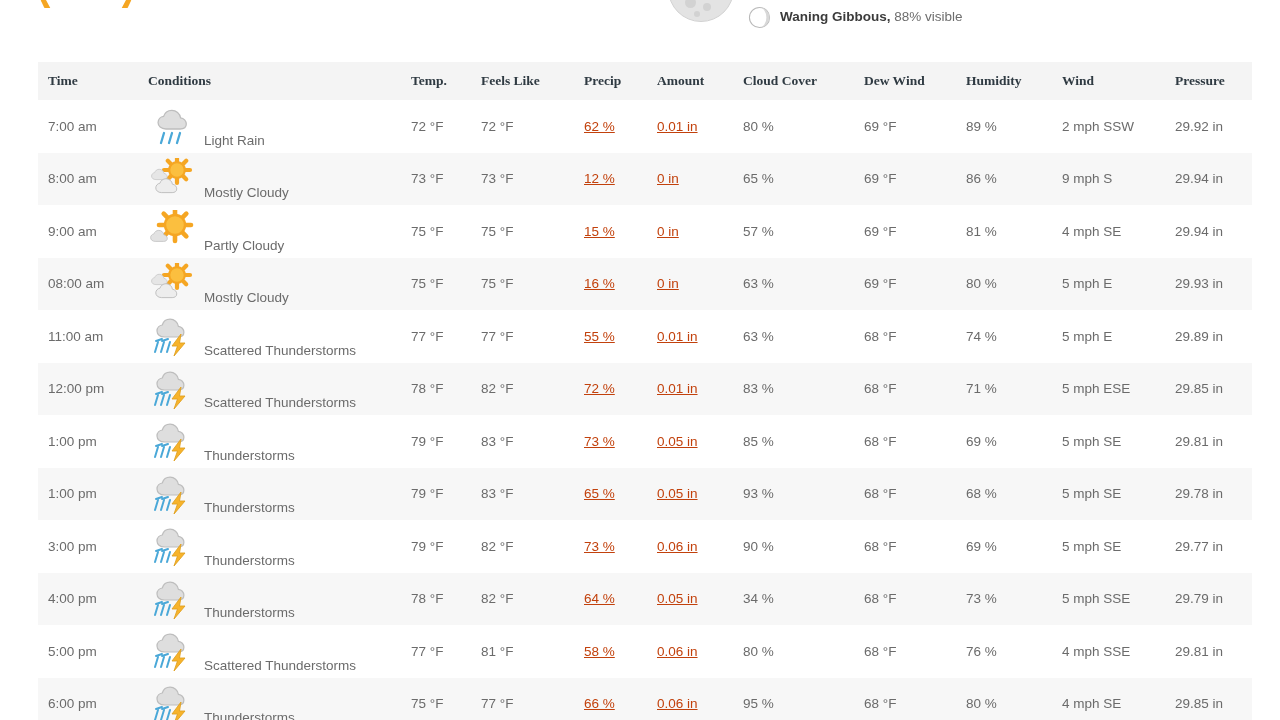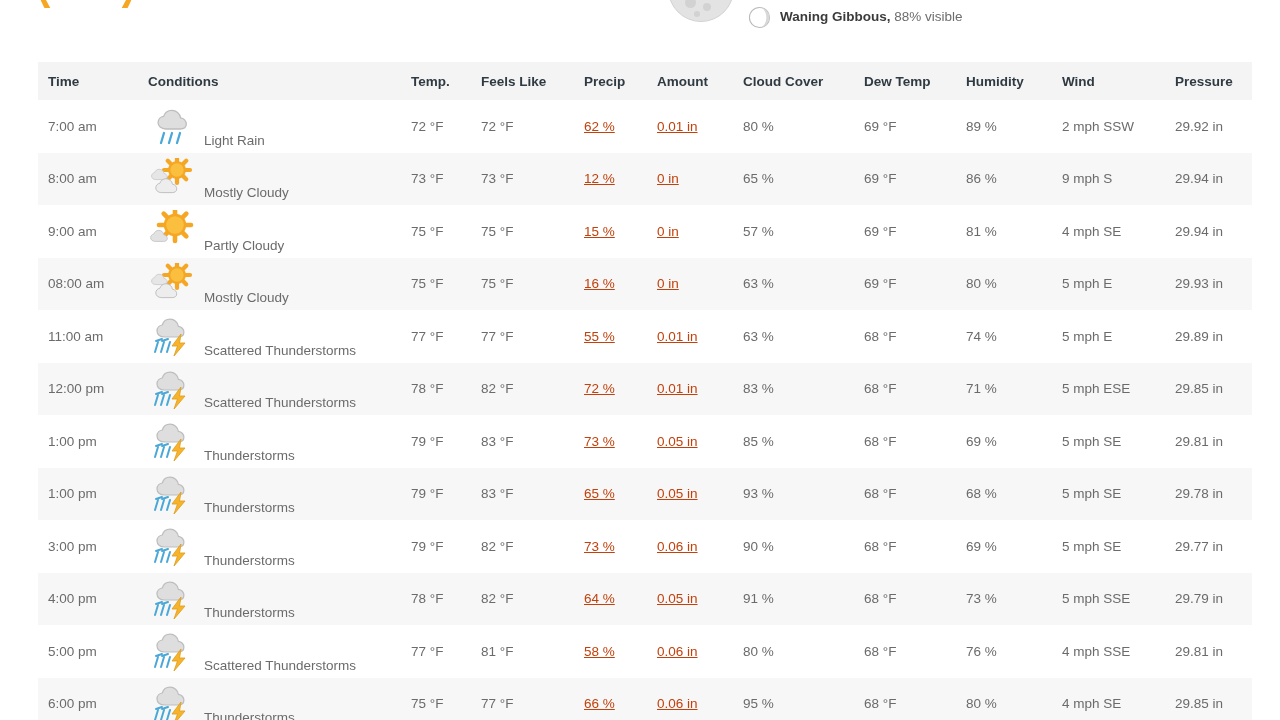--- a/index.html
+++ b/index.html
@@ -113,20 +113,21 @@
     background: #f4f4f4;
     text-align: left;
     font-size: 13.5px;
     font-weight: bold;
     color: #2f3a42;
     padding: 10px 0 10px 0;
     height: 18px;
     vertical-align: middle;
     border: none;
     white-space: nowrap;
+    font-family: Liberation Serif, serif;
   }
 
   table.wx tbody td {
     font-size: 13.5px;
     color: #6b6b6b;
     padding: 0;
     height: 52.5px;
     vertical-align: middle;
     border: none;
     white-space: nowrap;
@@ -219,21 +220,21 @@
       </colgroup>
       <thead>
         <tr>
           <th class="pad-l">Time</th>
           <th class="pad-l">Conditions</th>
           <th>Temp.</th>
           <th>Feels Like</th>
           <th>Precip</th>
           <th>Amount</th>
           <th>Cloud Cover</th>
-          <th>Dew Temp</th>
+          <th>Dew Wind</th>
           <th>Humidity</th>
           <th>Wind</th>
           <th>Pressure</th>
         </tr>
       </thead>
       <tbody id="wx-body">
           <tr class="odd">
     <td class="pad-l">7:00 am</td>
     <td class="pad-l">
       <span class="cond-cell">
@@ -514,21 +515,21 @@
     </g>
     <path d="M31 19 L22 31 L27.5 31 L24 41 L35 28 L29.5 28 Z" fill="#f7b32b" stroke="#e0a020" stroke-width="0.9" stroke-linejoin="round"></path>
   </svg></span>
         <span class="cond-label">Thunderstorms</span>
       </span>
     </td>
     <td>78 °F</td>
     <td>82 °F</td>
     <td><a class="wx-link">64 %</a></td>
     <td><a class="wx-link">0.05 in</a></td>
-    <td>91 %</td>
+    <td>34 %</td>
     <td>68 °F</td>
     <td>73 %</td>
     <td>5 mph SSE</td>
     <td>29.79 in</td>
           </tr>
           <tr class="odd">
     <td class="pad-l">5:00 pm</td>
     <td class="pad-l">
       <span class="cond-cell">
         <span class="cond-icon"><svg viewBox="0 0 46 42">

